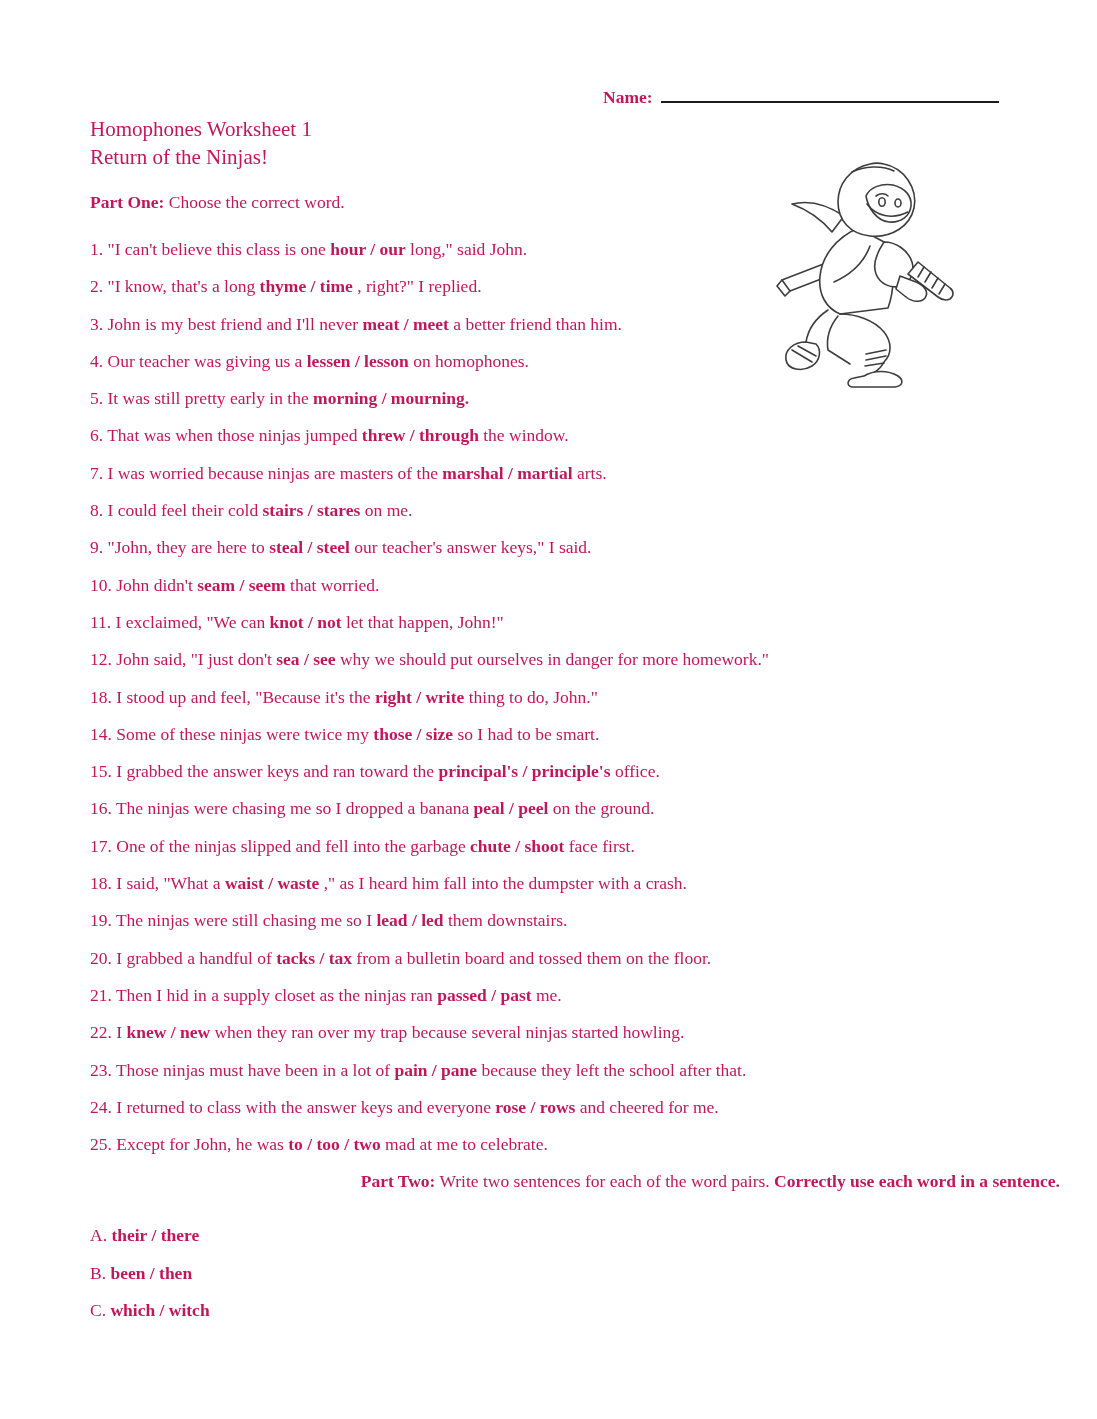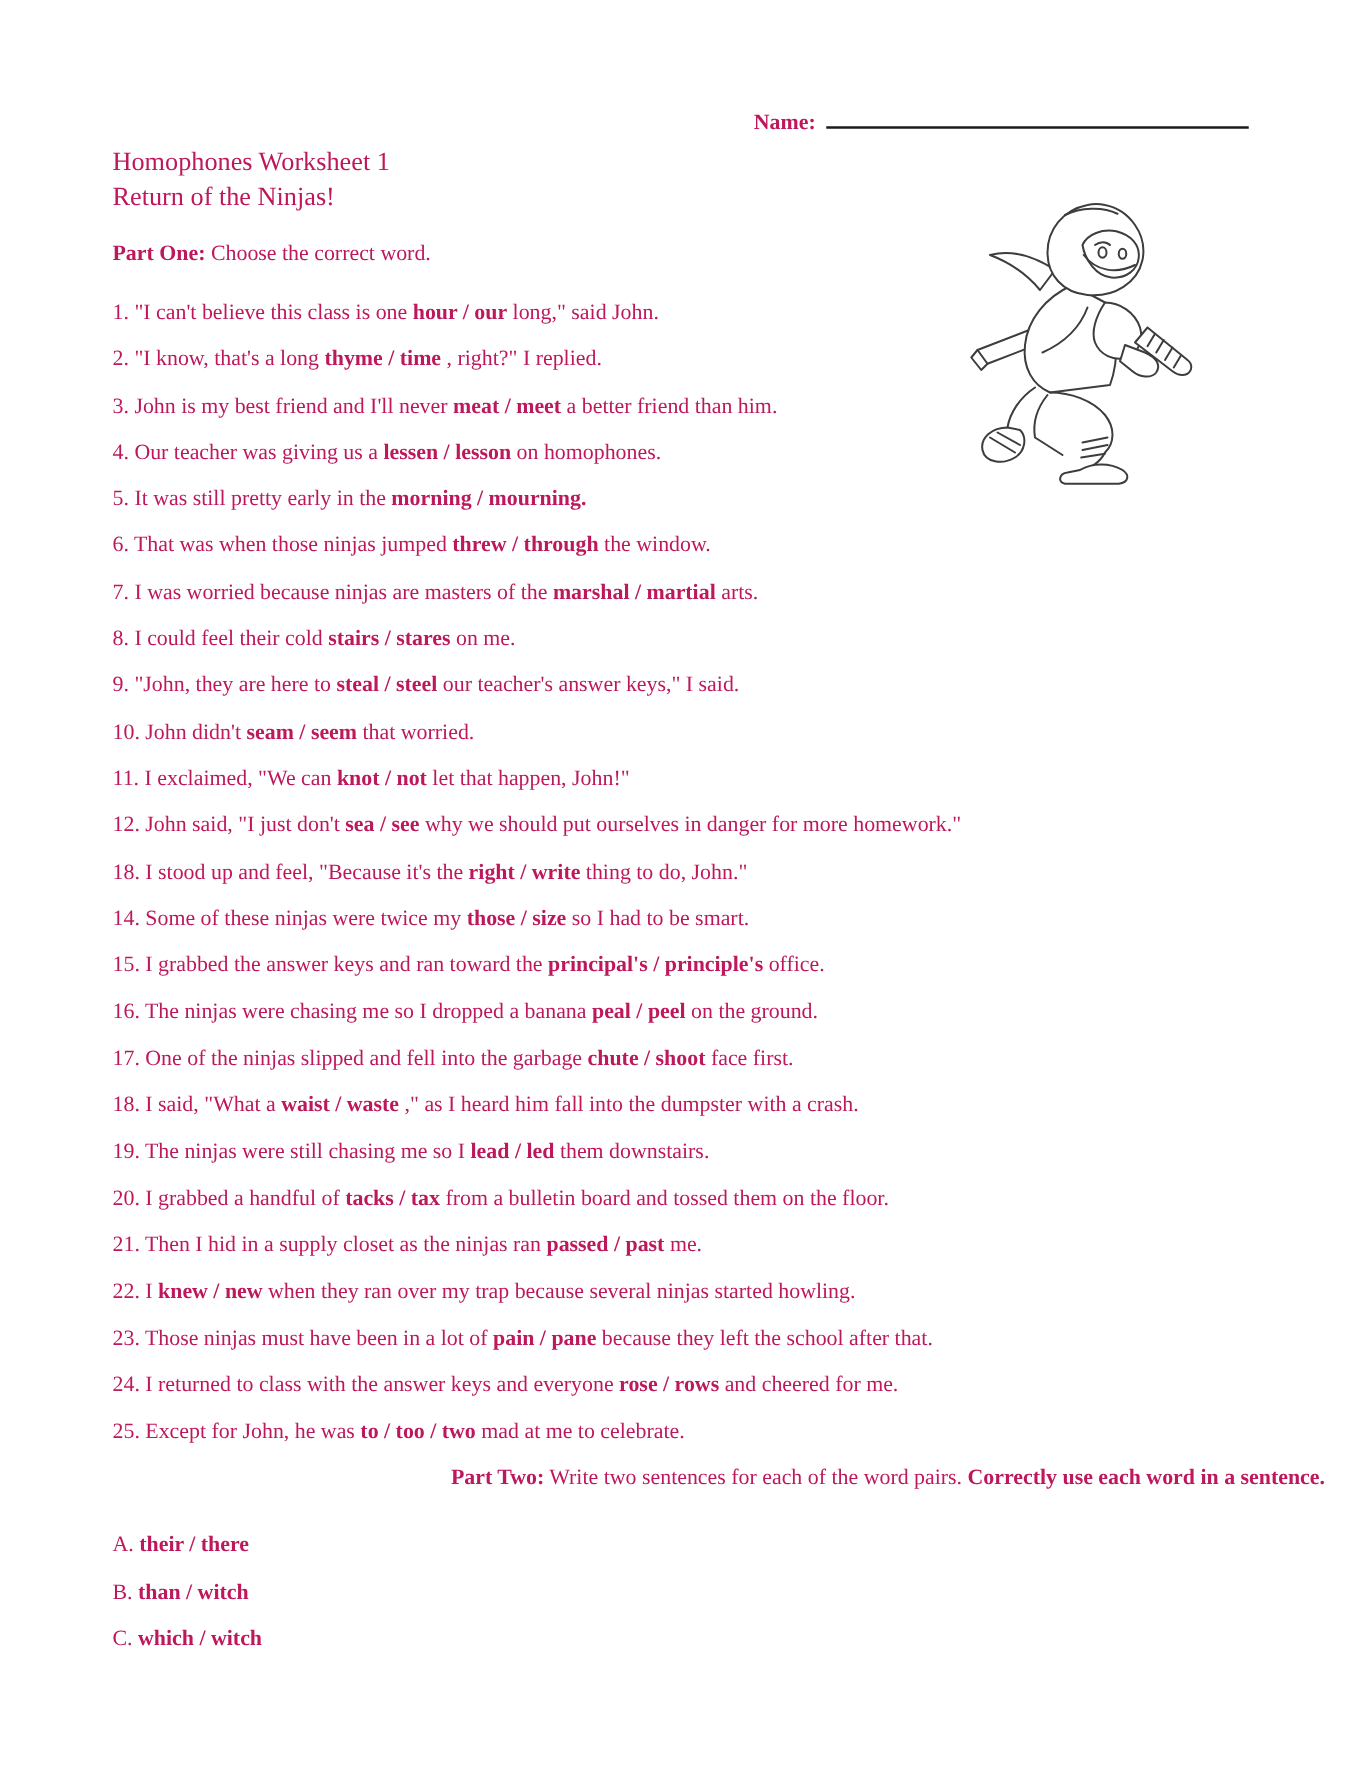--- a/index.html
+++ b/index.html
@@ -113,21 +113,21 @@
         <div class="question"><span>24.</span><span> I returned to class with the answer keys and everyone </span><b>rose / rows</b><span> and cheered for me.</span></div>
         <div class="question"><span>25.</span><span> Except for John, he was </span><b>to / too / two</b><span> mad at me to celebrate.</span></div>
       </div>
 
     <p class="part-header part-two">
       <span class="bold-seg">Part Two:</span><span> Write two sentences for each of the word pairs. </span><span class="bold-seg">Correctly use each word in a sentence.</span>
     </p>
 
     <div id="pairs">
         <div class="pair-row"><span>A. </span><b>their / there</b></div>
-        <div class="pair-row"><span>B. </span><b>than / witch</b></div>
+        <div class="pair-row"><span>B. </span><b>been / then</b></div>
         <div class="pair-row"><span>C. </span><b>which / witch</b></div>
       </div>
   </div>
 
   <svg class="ninja" viewBox="0 0 195 232" xmlns="http://www.w3.org/2000/svg">
     <g fill="#ffffff" stroke="#3d3d3d" stroke-width="1.6" stroke-linecap="round" stroke-linejoin="round">
 
       <path d="M10,122 L98,88 L106,99 L18,133 Z"></path>
       <path d="M10,122 L5,128 L13,138 L18,133" fill="none"></path>
 

